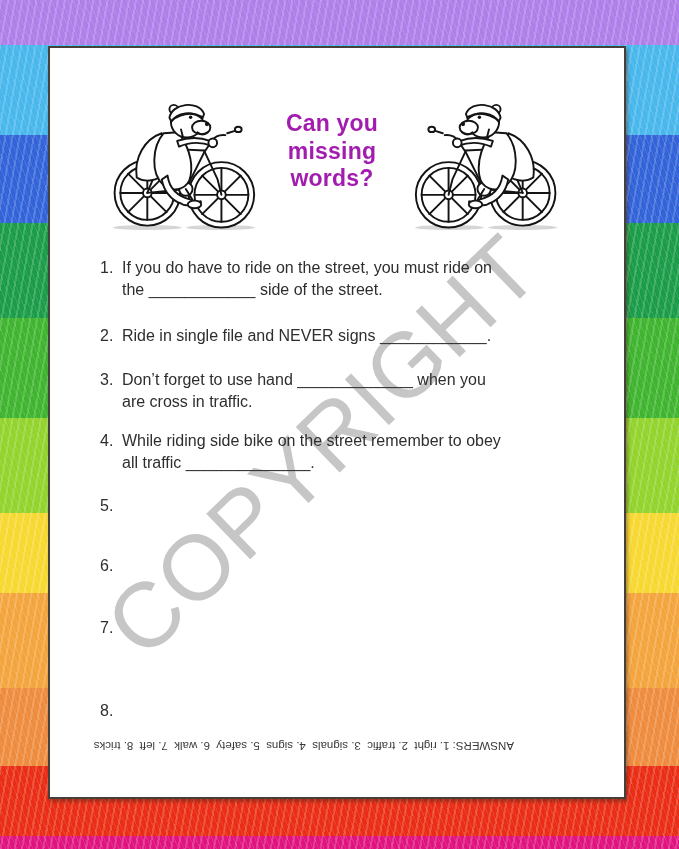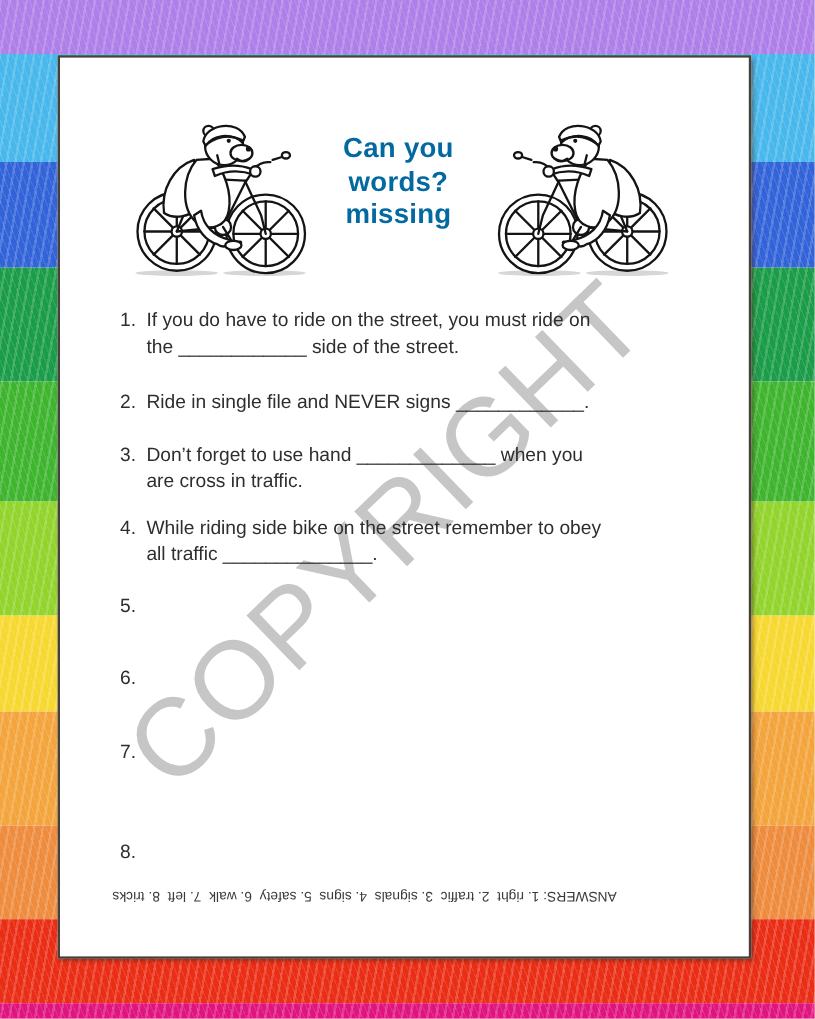--- a/index.html
+++ b/index.html
@@ -34,21 +34,21 @@
     color:#c6c6c6;white-space:nowrap;z-index:1;user-select:none;
   }
 
   .bear{position:absolute;z-index:2;}
   .bear-left{left:54px;top:44px;width:154px;height:146px;}
   .bear-right{left:362px;top:44px;width:154px;height:146px;transform:scaleX(-1);}
 
   .title{
     position:absolute;left:182px;top:62px;width:200px;z-index:2;
     text-align:center;font-weight:bold;font-size:23px;line-height:27.5px;
-    color:#0369a1;letter-spacing:.2px;
+    color:#a21caf;letter-spacing:.2px;
   }
 
   .questions{position:absolute;inset:0;z-index:2;}
   .q-item{
     position:absolute;left:50px;right:16px;display:flex;
     font-size:16px;line-height:22px;color:#2e2e2e;
   }
   .q-num{width:22px;flex:none;}
   .q-body{white-space:pre-line;}
   .q1{top:209px}.q2{top:277px}.q3{top:321px}.q4{top:382px}
@@ -133,22 +133,22 @@
   <div class="page">
 
     <div class="watermark">COPYRIGHT</div>
 
     <svg class="bear bear-left" viewBox="0 0 160 150">
       <use href="#bear-bike"></use>
     </svg>
 
     <div class="title">
       <div>Can you</div>
+      <div>missing</div>
       <div>words?</div>
-      <div>missing</div>
     </div>
 
     <svg class="bear bear-right" viewBox="0 0 160 150">
       <use href="#bear-bike"></use>
     </svg>
 
     <div id="questions" class="questions">
         <div class="q-item q1">
           <span class="q-num">1.</span>
           <div class="q-body">If you do have to ride on the street, you must ride on

